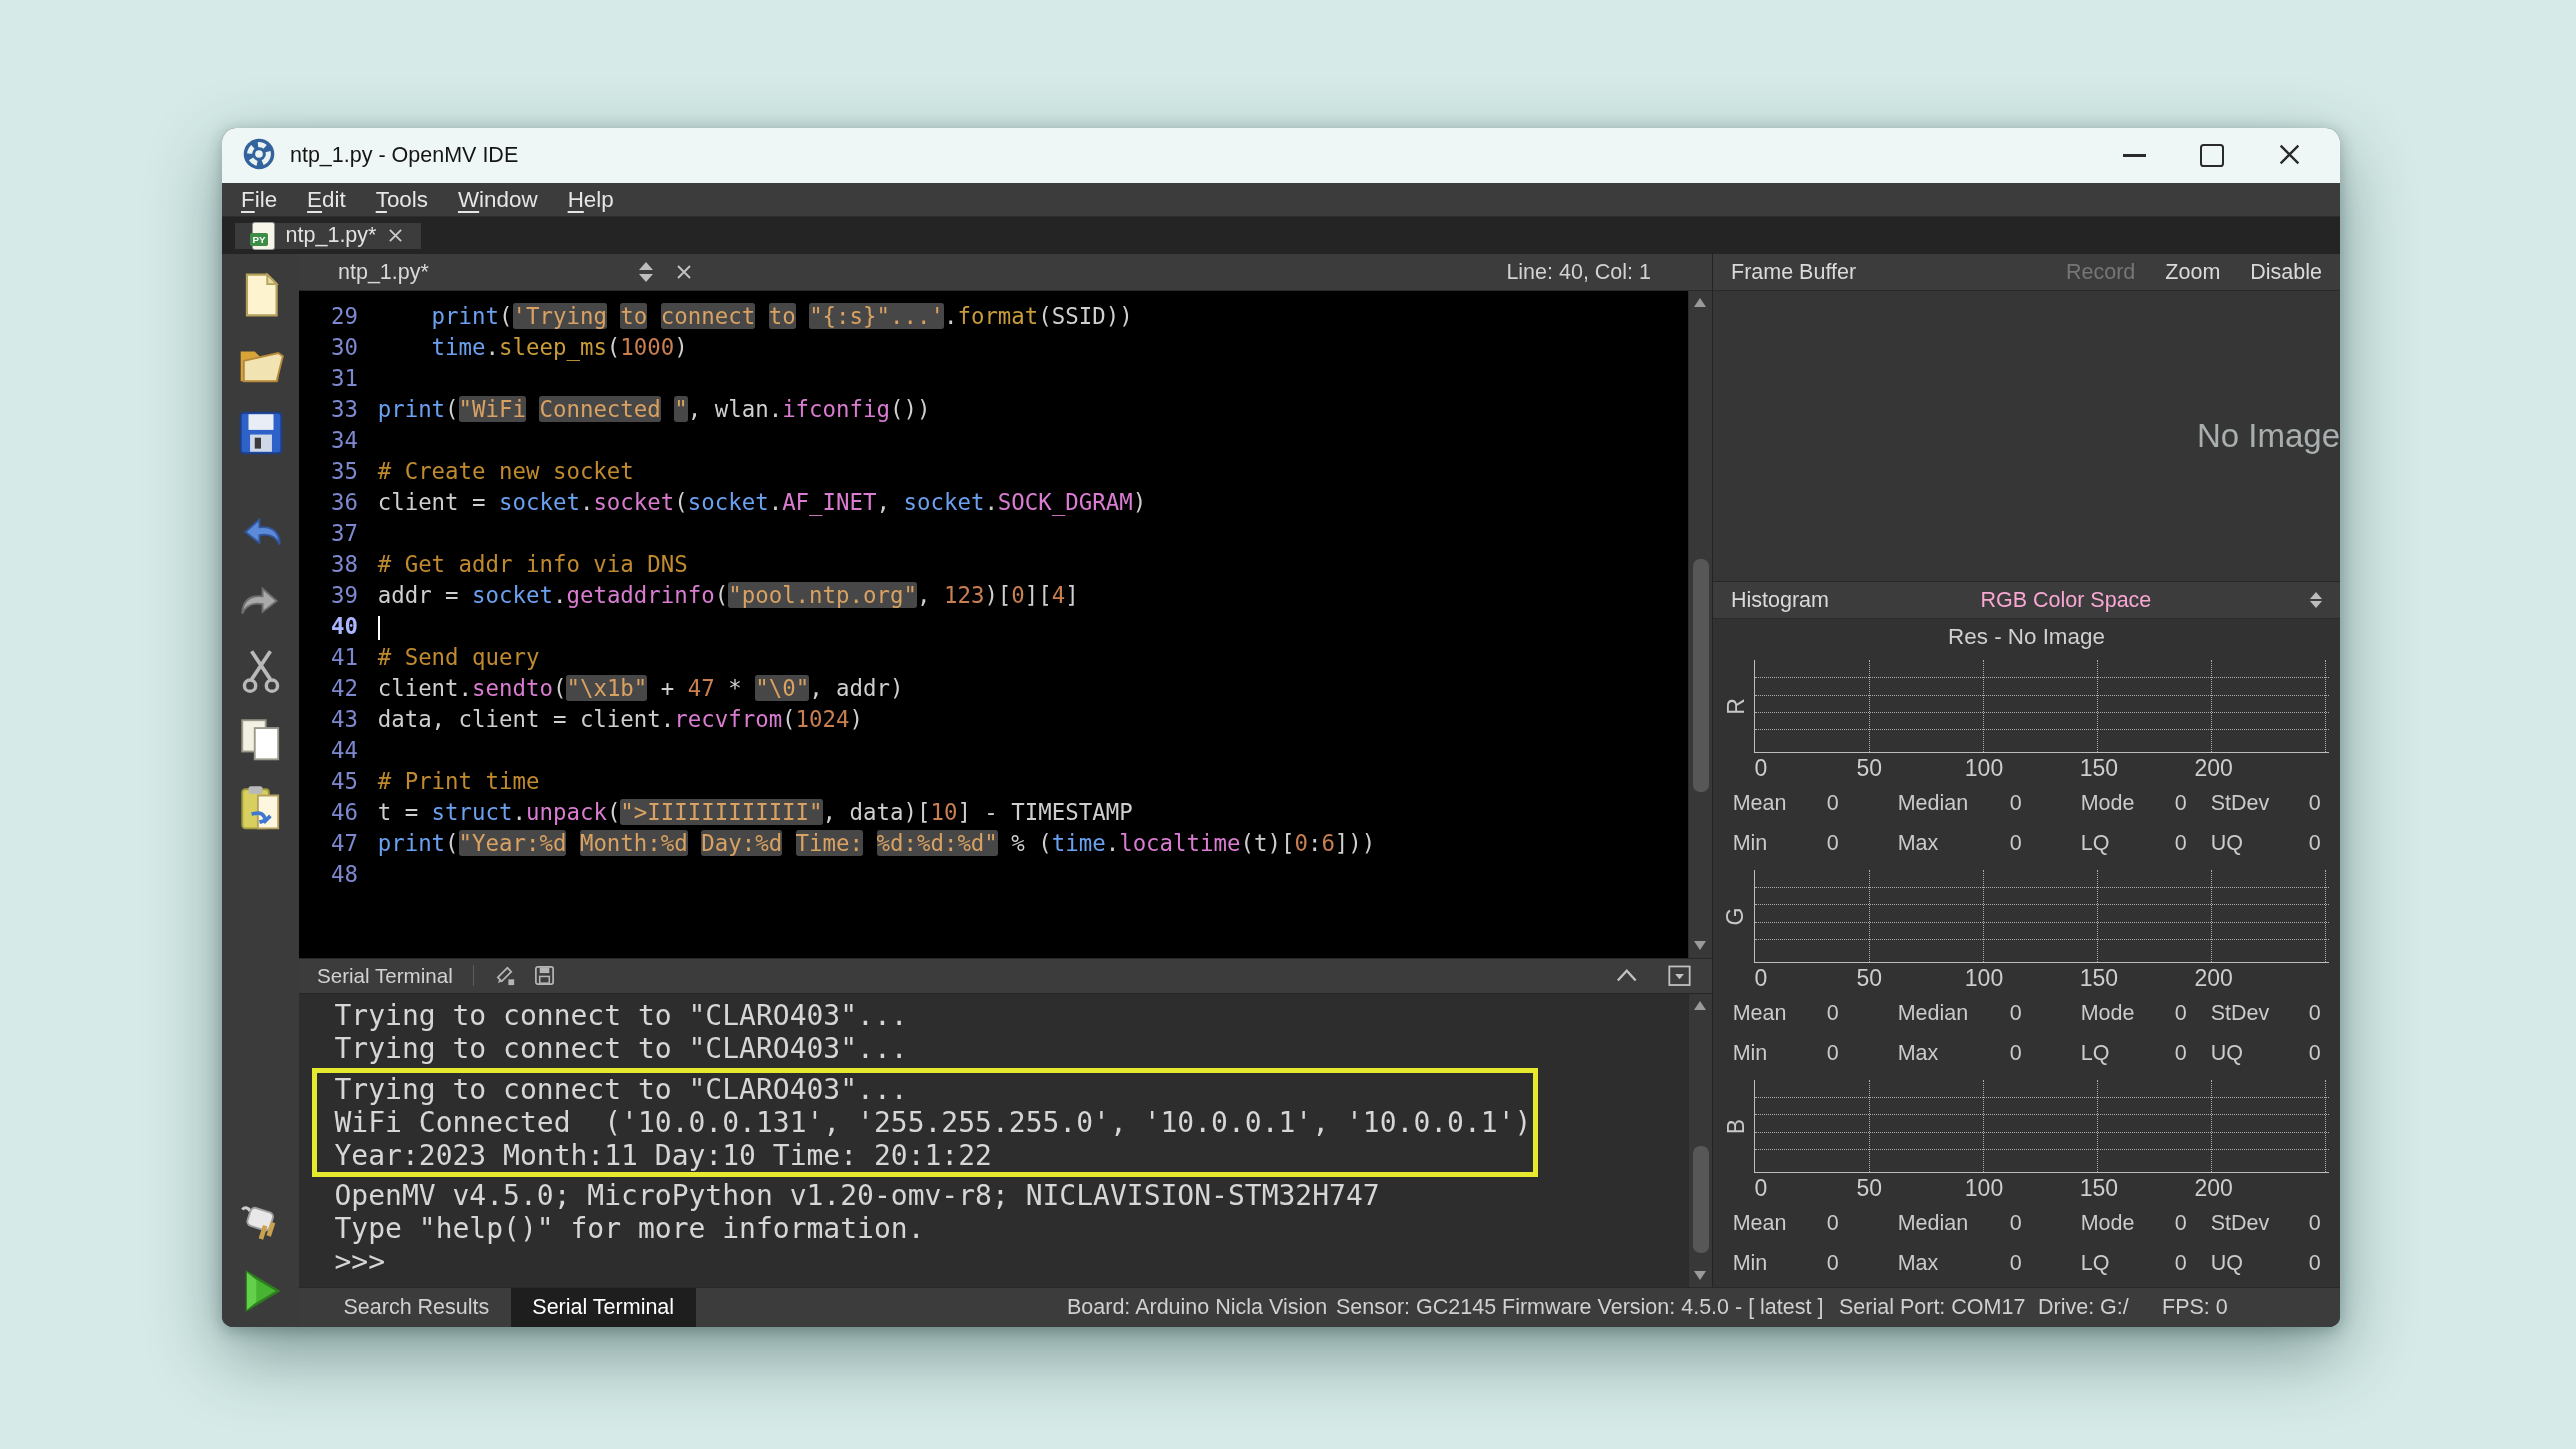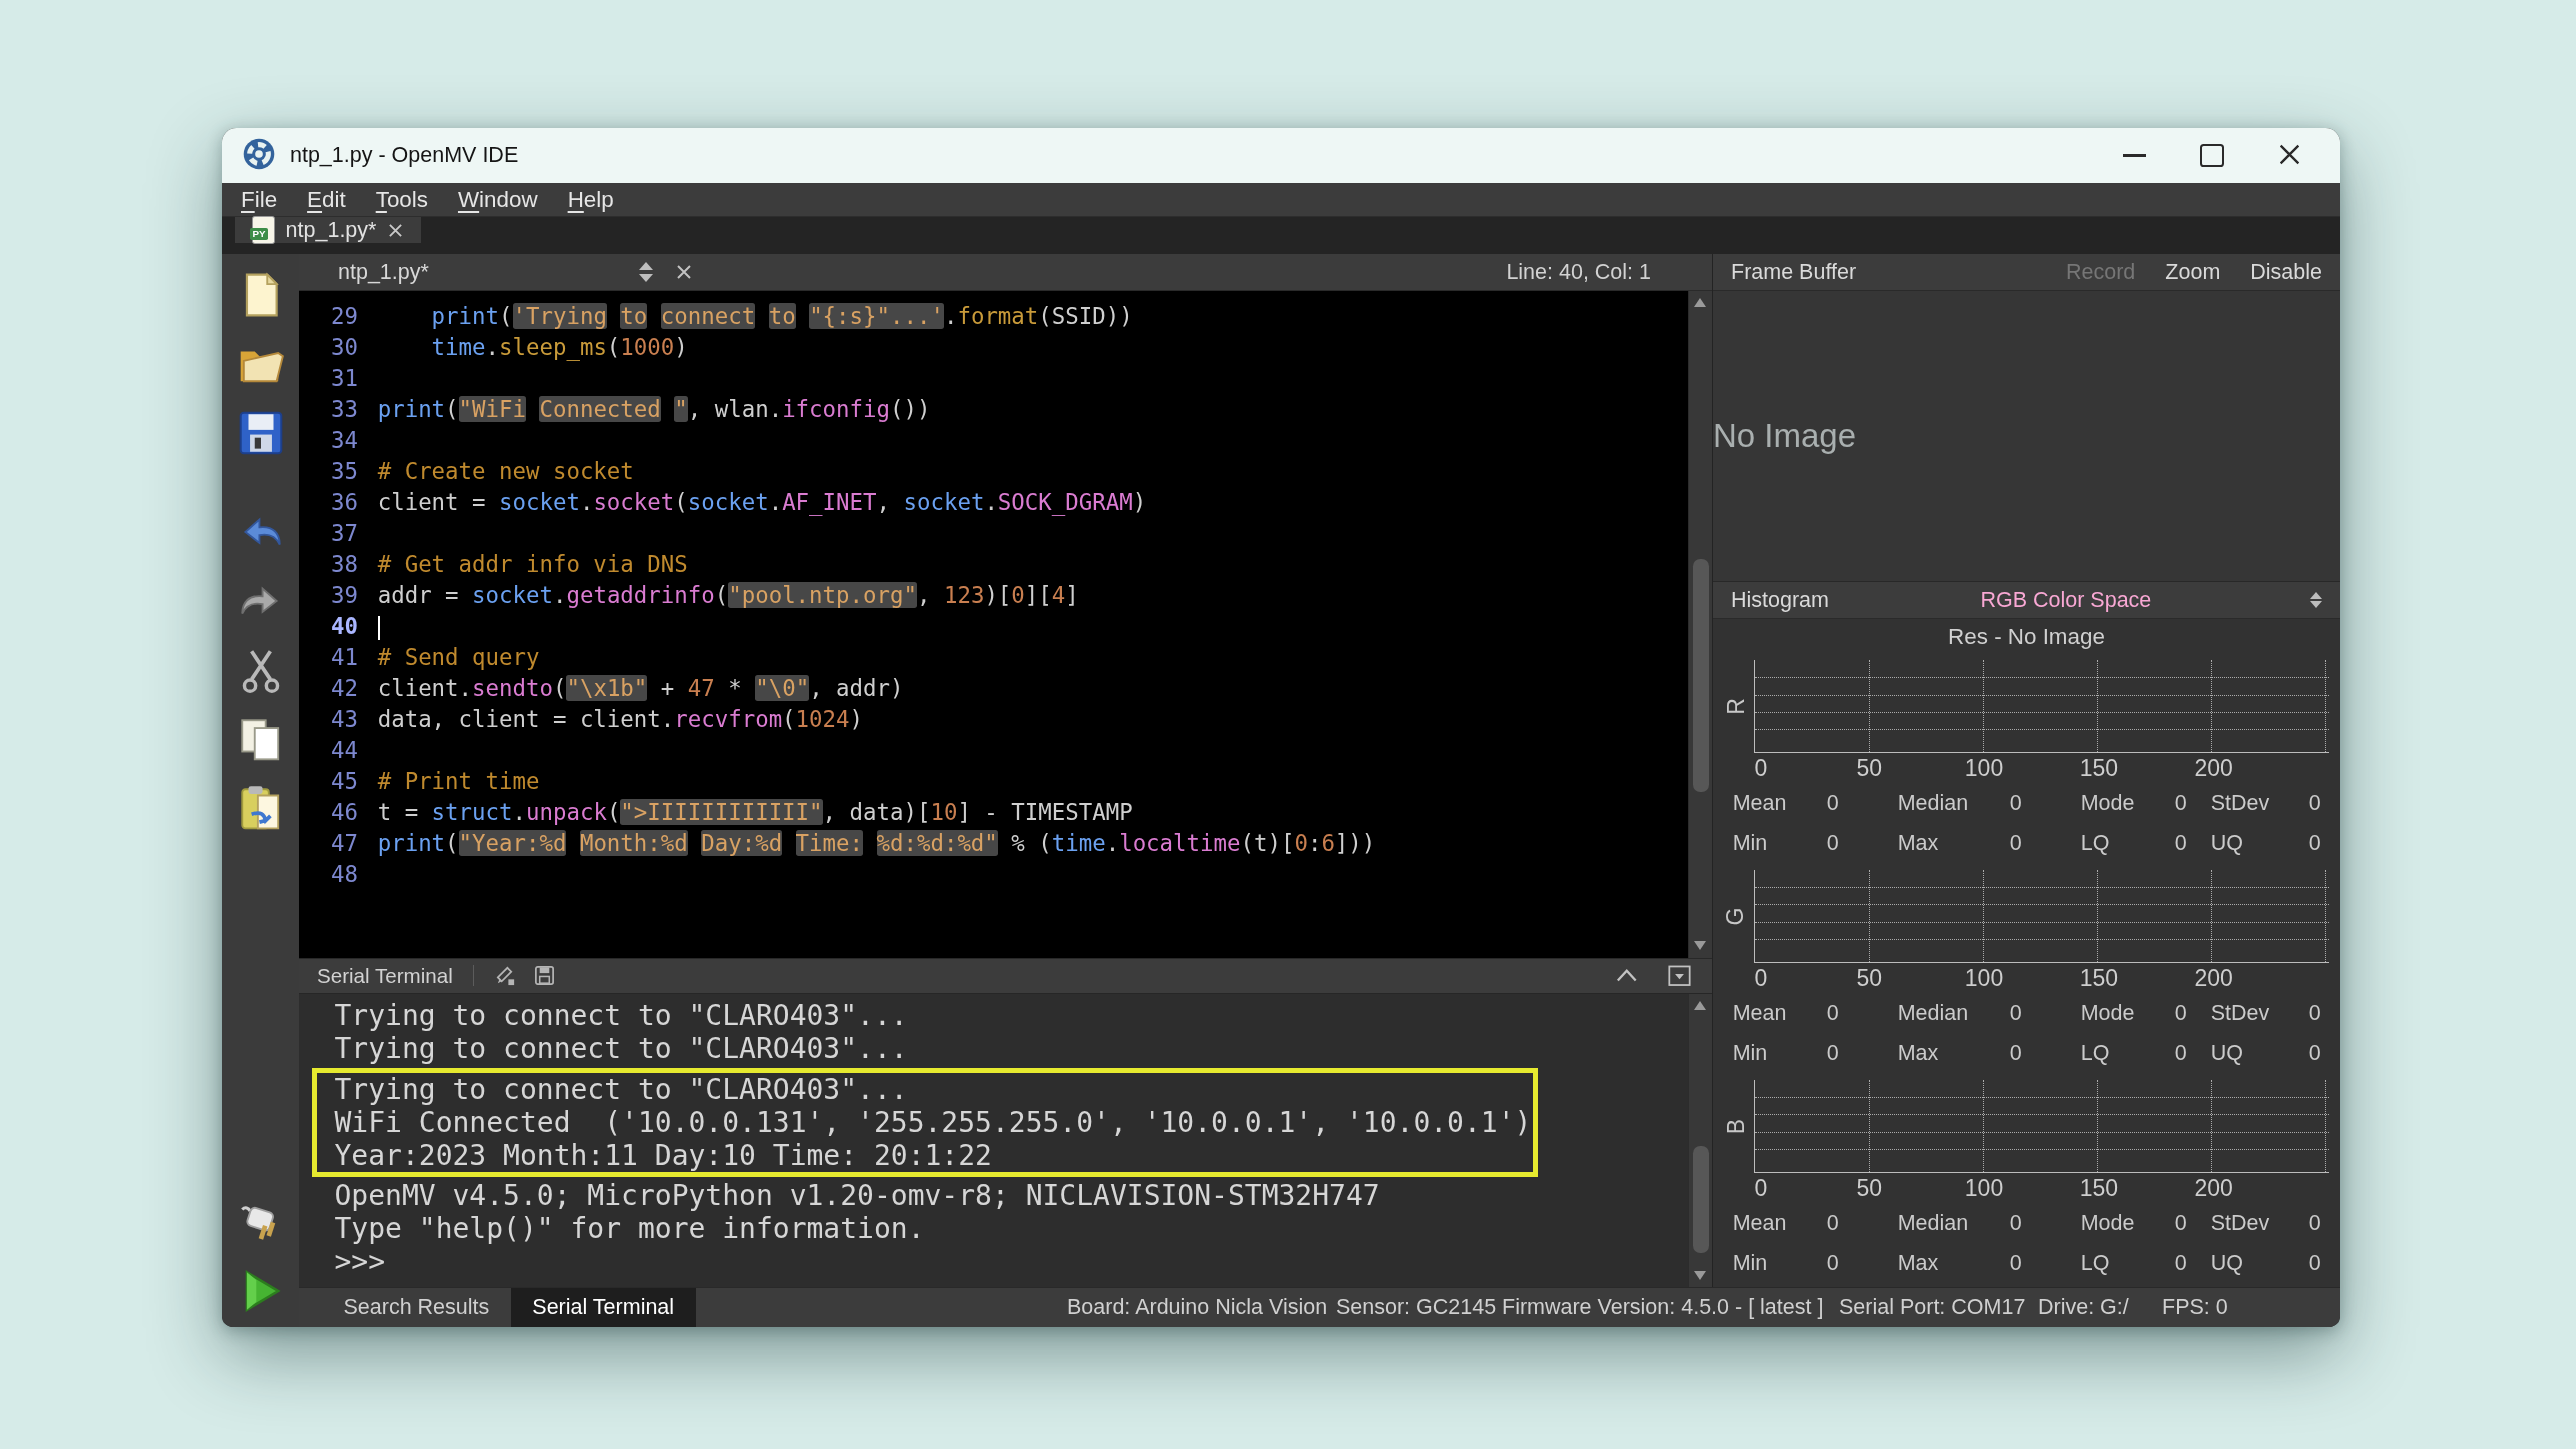--- a/index.html
+++ b/index.html
@@ -18,21 +18,21 @@
   .titlebar{height:55px;background:#eef7f5;display:flex;align-items:center;padding:0 19.7px;flex:none;}
   .title-text{font-size:21.5px;color:#151515;margin-left:14.3px;}
   .win-controls{margin-left:auto;display:flex;align-items:center;gap:54px;padding-right:19.7px;}
   .btn-min{width:23px;height:2.7px;background:#2a2a2a;}
   .btn-max{width:19.7px;height:19.7px;border:2.7px solid #2a2a2a;border-radius:3.6px;}
   
   .menubar{height:33px;background:#3c3c3c;display:flex;align-items:center;padding-left:4px;flex:none;border-bottom:0.9px solid #2d2d2d;}
   .menu-item{color:#e6e6e6;font-size:22.4px;padding:0 15px;}
   .menu-item .mn{text-decoration:underline;text-underline-offset:3.6px;}
   
-  .tabbar{height:37px;background:#242424;display:flex;align-items:flex-start;flex:none;}
+  .tabbar{height:37px;background:#242424;display:flex;align-items:center;flex:none;}
   .doc-tab{background:#3c3c3c;display:flex;align-items:center;gap:11.6px;padding:0 18px;margin-left:12.5px;color:#e2e2e2;font-size:21.5px;}
   .py-icon{width:21.5px;height:26px;background:#f7f5e8;border-radius:1.8px;position:relative;box-shadow:0 0 0 0.9px #999;}
   .py-badge{position:absolute;left:-2.7px;bottom:2.7px;background:#3d8d47;color:#fff;font-size:9.8px;font-weight:bold;padding:0.9px 2.7px;border-radius:1.8px;}
   
   .lower{flex:1;display:flex;min-height:0;}
   .toolbar{width:77px;background:#3b3b3b;flex:none;display:flex;flex-direction:column;align-items:center;padding:16px 0 10.7px 0;gap:19px;}
   .tb-icon{width:50px;height:50px;flex:none;}
   .tb-icon svg{width:100%;height:100%;}
   .gap-top{margin-top:30px;}
   .push-bottom{margin-top:auto;}
@@ -74,21 +74,21 @@
   .th-right{margin-left:auto;display:flex;gap:30px;align-items:center;}
   .terminal{height:288px;flex:none;position:relative;background:#2d2d2d;font-family:"DejaVu Sans Mono", monospace;font-size:28px;color:#d6d6d6;padding:5.4px 27px 0 12.5px;overflow:hidden;}
   .term-line{height:33px;line-height:33px;white-space:pre;padding-left:23px;}
   .hl-box{border:5.4px solid var(--accent_highlight,#e6ea2f);width:1216px;margin:2.7px 0;}
   .hl-box .term-line{padding-left:18px;}
   
   .right-panel{flex:1;display:flex;flex-direction:column;background:#323232;min-width:0;}
   .fb-header,.hist-header{height:36px;flex:none;background:#3c3c3c;border-bottom:1.8px solid #2a2a2a;display:flex;align-items:center;padding:0 18px;font-size:21.5px;color:#dadada;}
   .fb-actions{margin-left:auto;display:flex;gap:30px;}
   .fb-dim{color:#767676;}
-  .fb-area{height:290px;flex:none;background:#363636;display:flex;align-items:center;justify-content:flex-start;}
+  .fb-area{height:290px;flex:none;background:#363636;display:flex;align-items:center;justify-content:flex-end;}
   .no-image{font-size:33px;color:#a9afaf;}
   .hist-header{border-top:1.8px solid #282828;}
   .hh-mid{flex:1;text-align:center;color:#f9a8d4;}
   .dd-arrows{display:flex;flex-direction:column;margin-left:7.2px;}
   .dd-arrows .tri{border-left-width:6.3px;border-right-width:6.3px;}
   .dd-arrows .tri-up{border-bottom-width:7.2px;margin-bottom:2.7px;}
   .dd-arrows .tri-down{border-top-width:7.2px;}
   .res-row{height:30px;flex:none;text-align:center;color:#d0d0d0;font-size:22.4px;padding-top:4.5px;}
   .channels{flex:1;display:flex;flex-direction:column;padding:0 7.2px 3.6px 5.4px;min-height:0;}
   .channel{flex:1;display:flex;flex-direction:column;justify-content:flex-end;}

